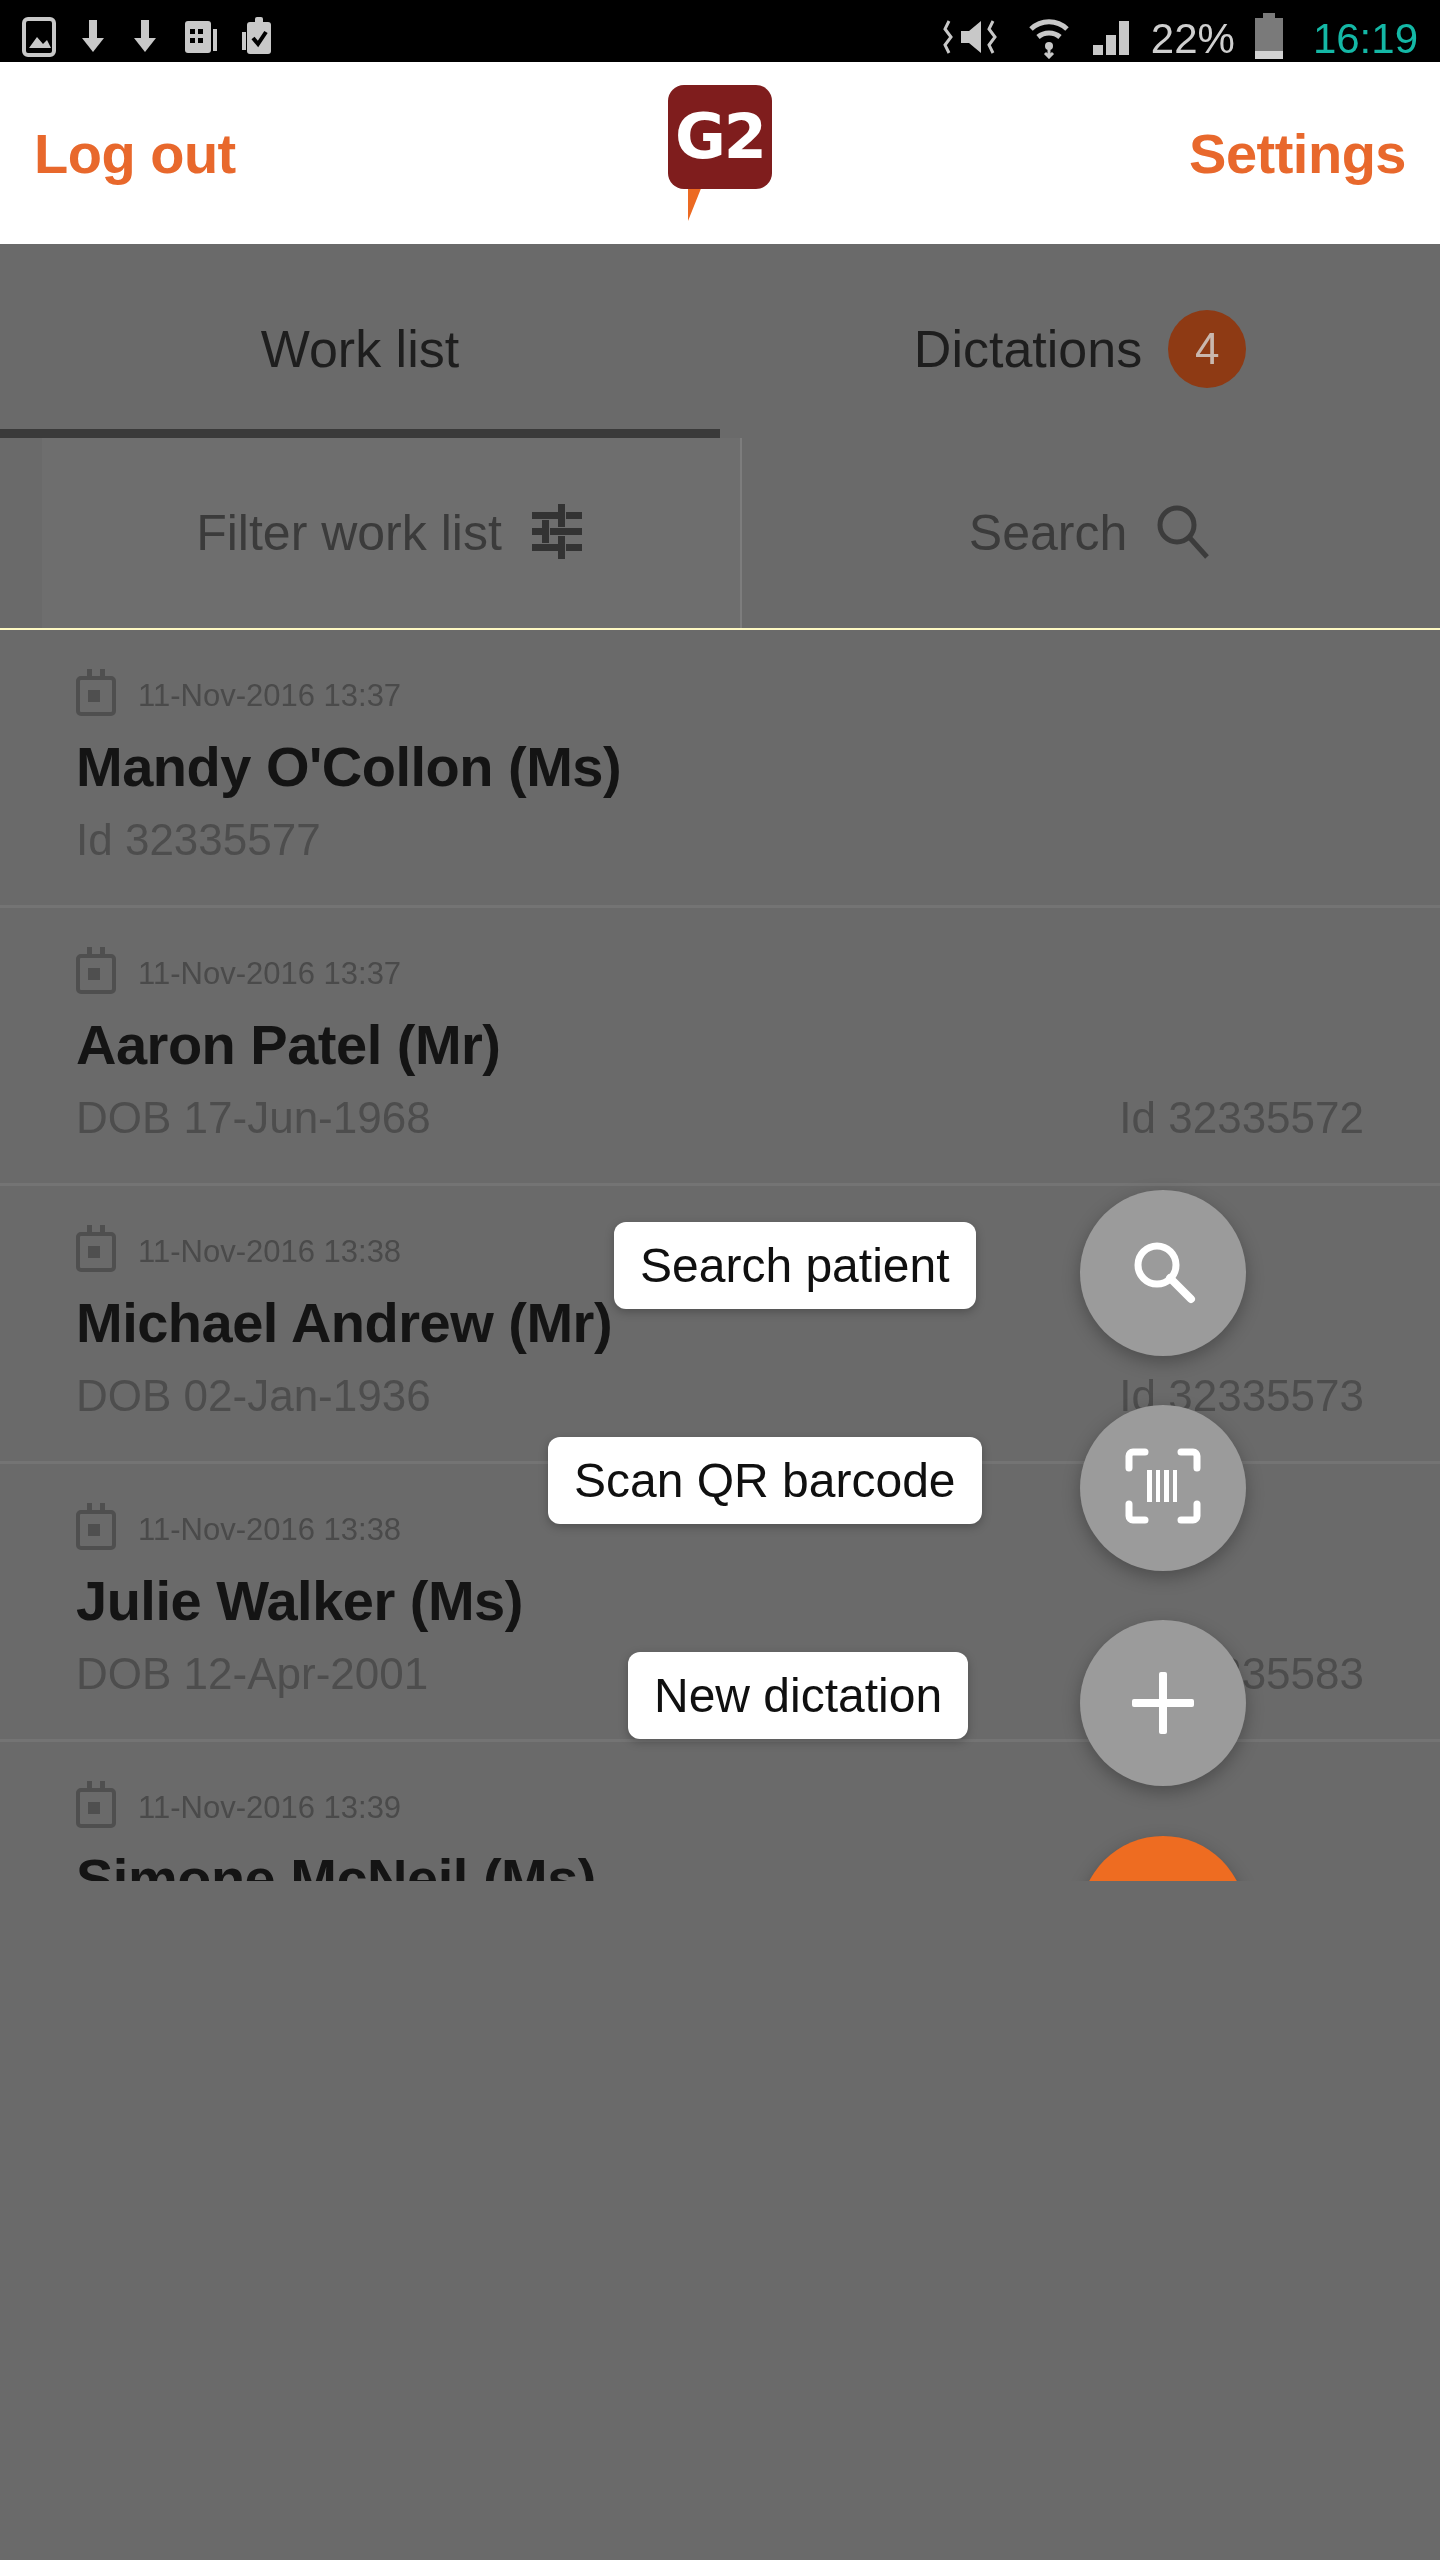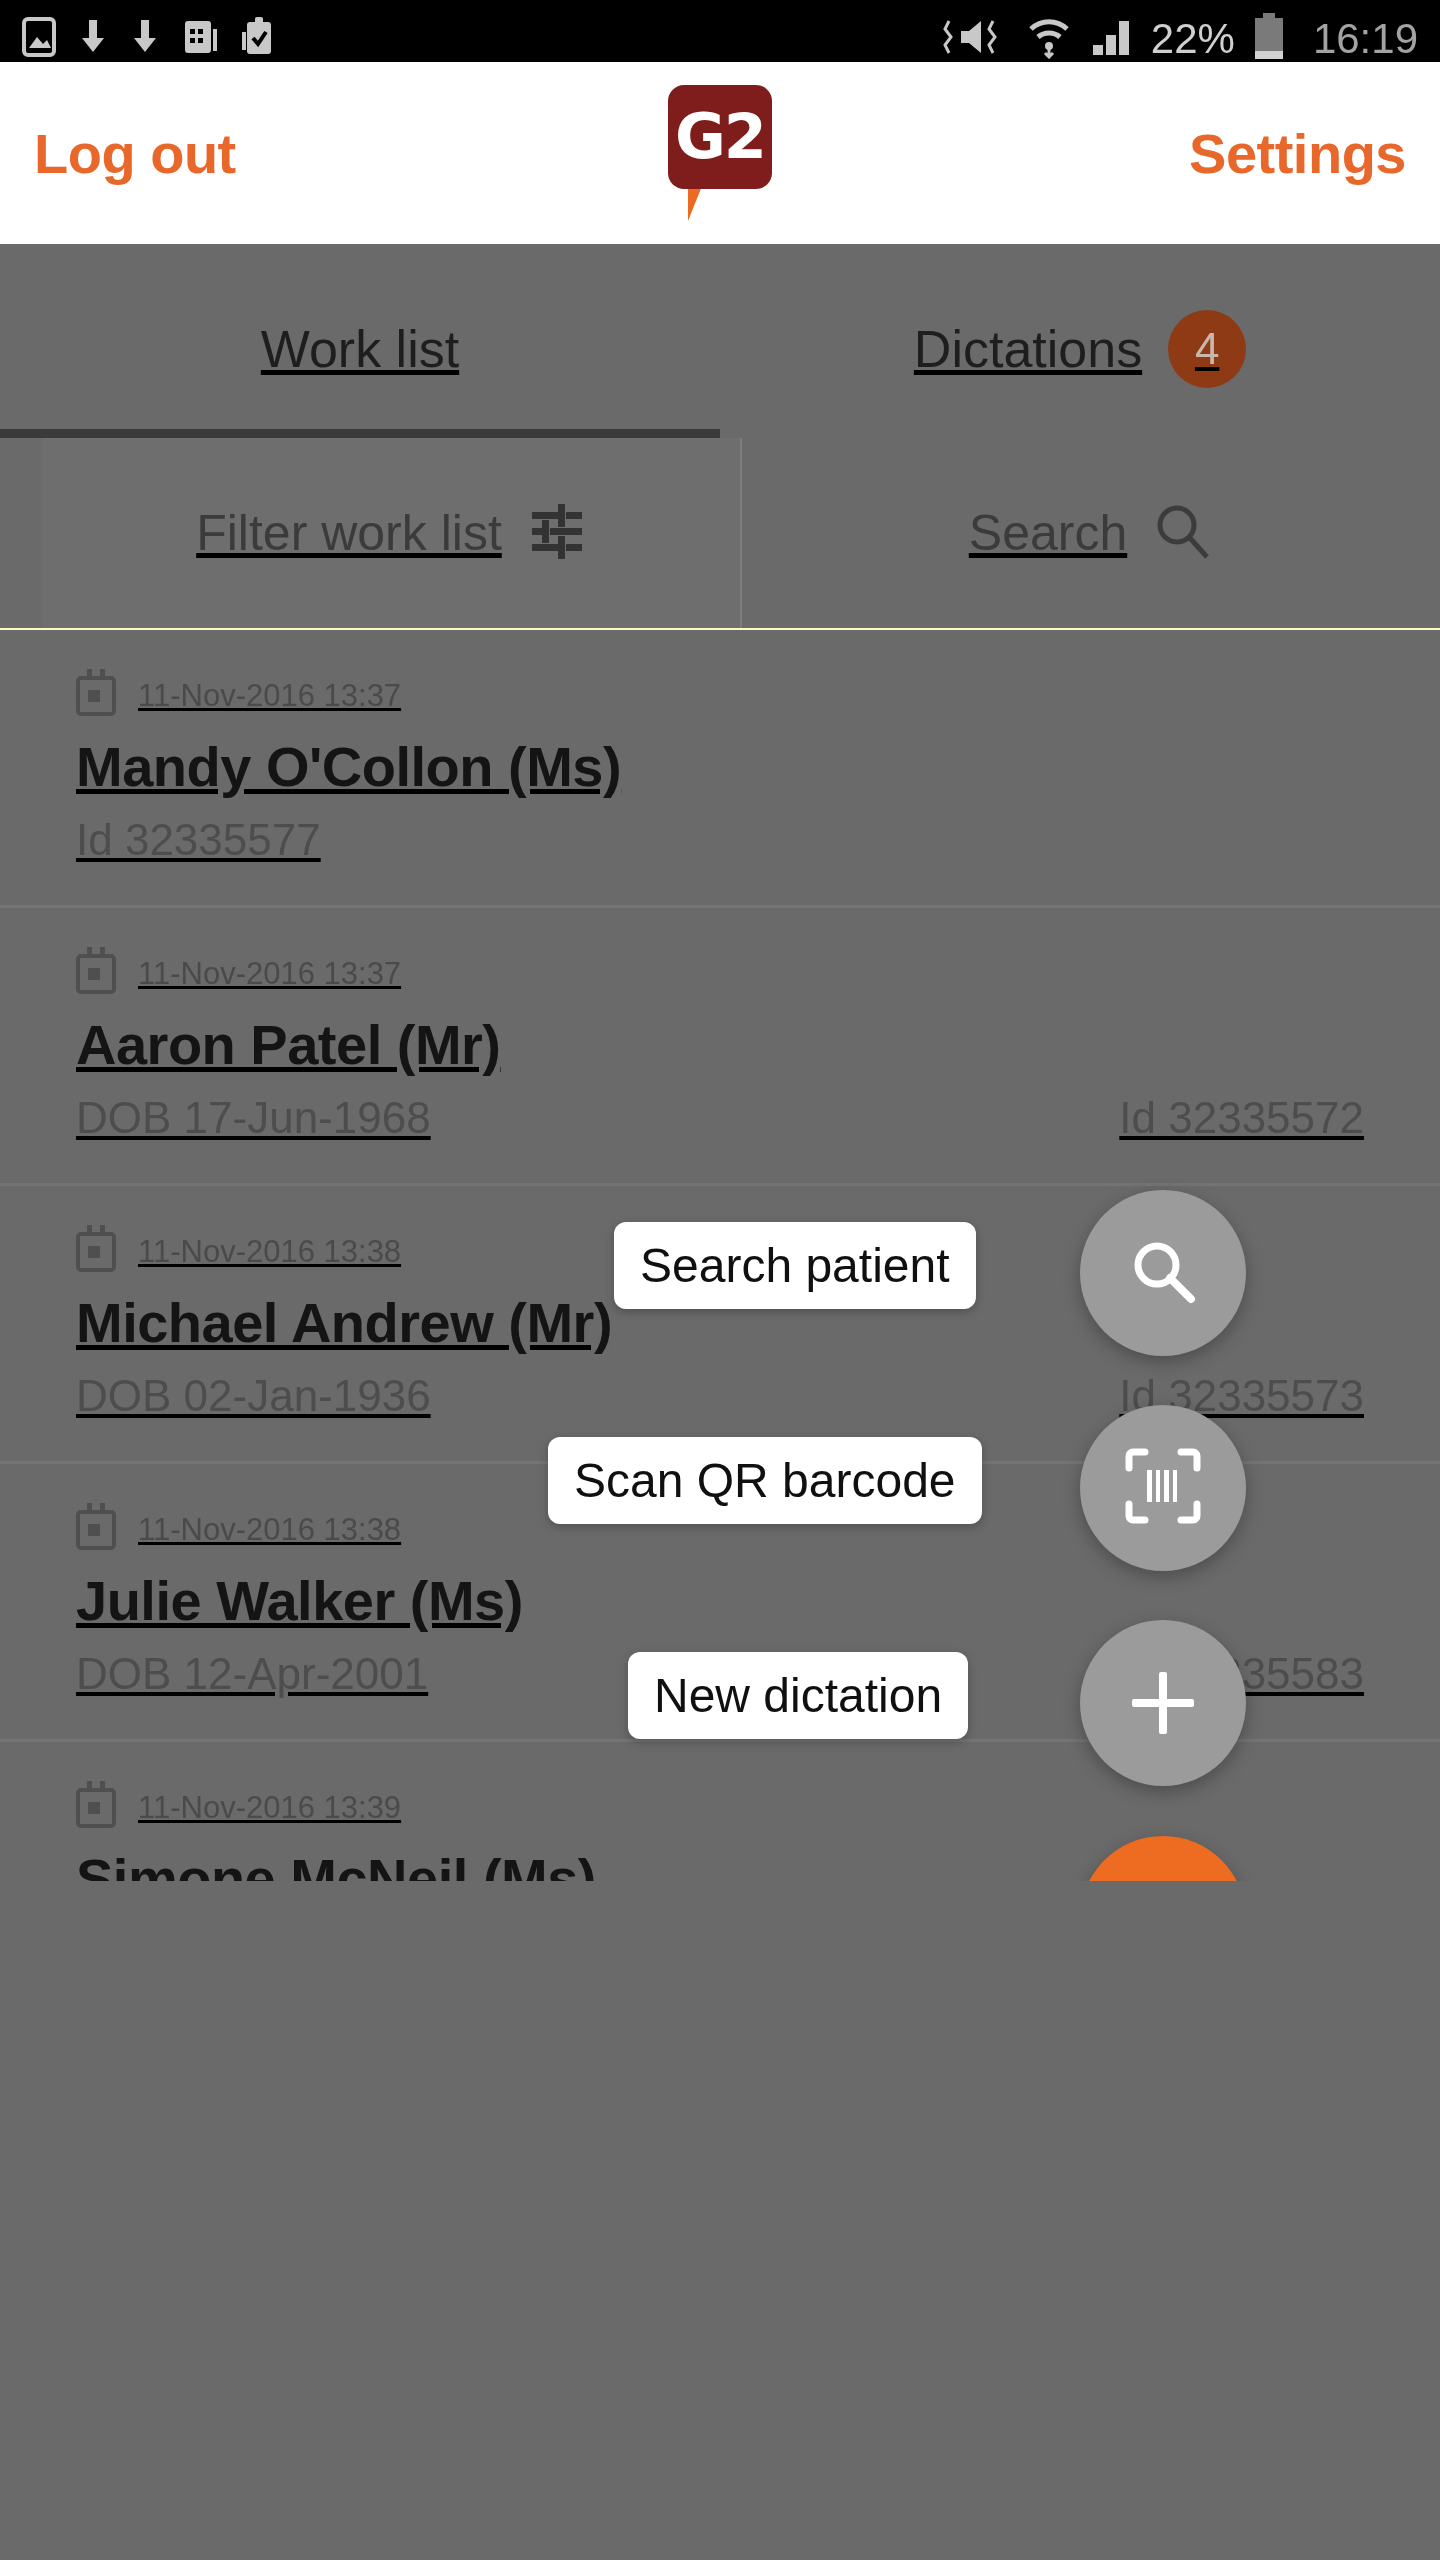--- a/index.html
+++ b/index.html
@@ -14,21 +14,21 @@
   
   .statusbar {
     position:absolute; top:0; left:0; width:1440px; height:78px;
     background:#000; display:flex; align-items:center;
     padding:0 22px; color:#c8c8c8;
   }
   .sb-left { display:flex; align-items:center; gap:22px; }
   .sb-right { margin-left:auto; display:flex; align-items:center; gap:16px; }
   .sb-icon { display:block; }
   .sb-text { font-size:42px; font-weight:400; color:#cfcfcf; letter-spacing:0px; }
-  .sb-clock { font-size:42px; color:#a3a3a3; margin-left:10px; }
+  .sb-clock { font-size:42px; color:#14b8a6; margin-left:10px; }
 
   
   .header {
     position:absolute; top:62px; left:0; width:1440px; height:182px;
     background:#ffffff; display:flex; align-items:center; padding:0 34px;
   }
   .hdr-link {
     color:#e8682c; font-size:56px; font-weight:700; letter-spacing:-0.5px;
     white-space:nowrap;
   }
@@ -47,21 +47,21 @@
   }
   .tail {
     position:absolute; left:28px; top:96px;
     width:0; height:0;
     border-left:16px solid #ec6a22;
     border-right:14px solid transparent;
     border-bottom:40px solid transparent;
   }
 
   
-  .content { position:absolute; top:260px; left:0; width:1440px; height:2300px; background:#6a6a6a;text-decoration:underline; }
+  .content { position:absolute; top:260px; left:0; width:1440px; height:2300px; background:#6a6a6a; }
 
   
   .tabs { display:flex; width:100%; height:178px; position:relative; }
   .tab {
     flex:1; display:flex; align-items:center; justify-content:center; gap:26px;
     position:relative;
   }
   .tab-label { font-size:52px; color:#1e1e1e; font-weight:400; }
   .badge {
     width:78px; height:78px; border-radius:50%;

